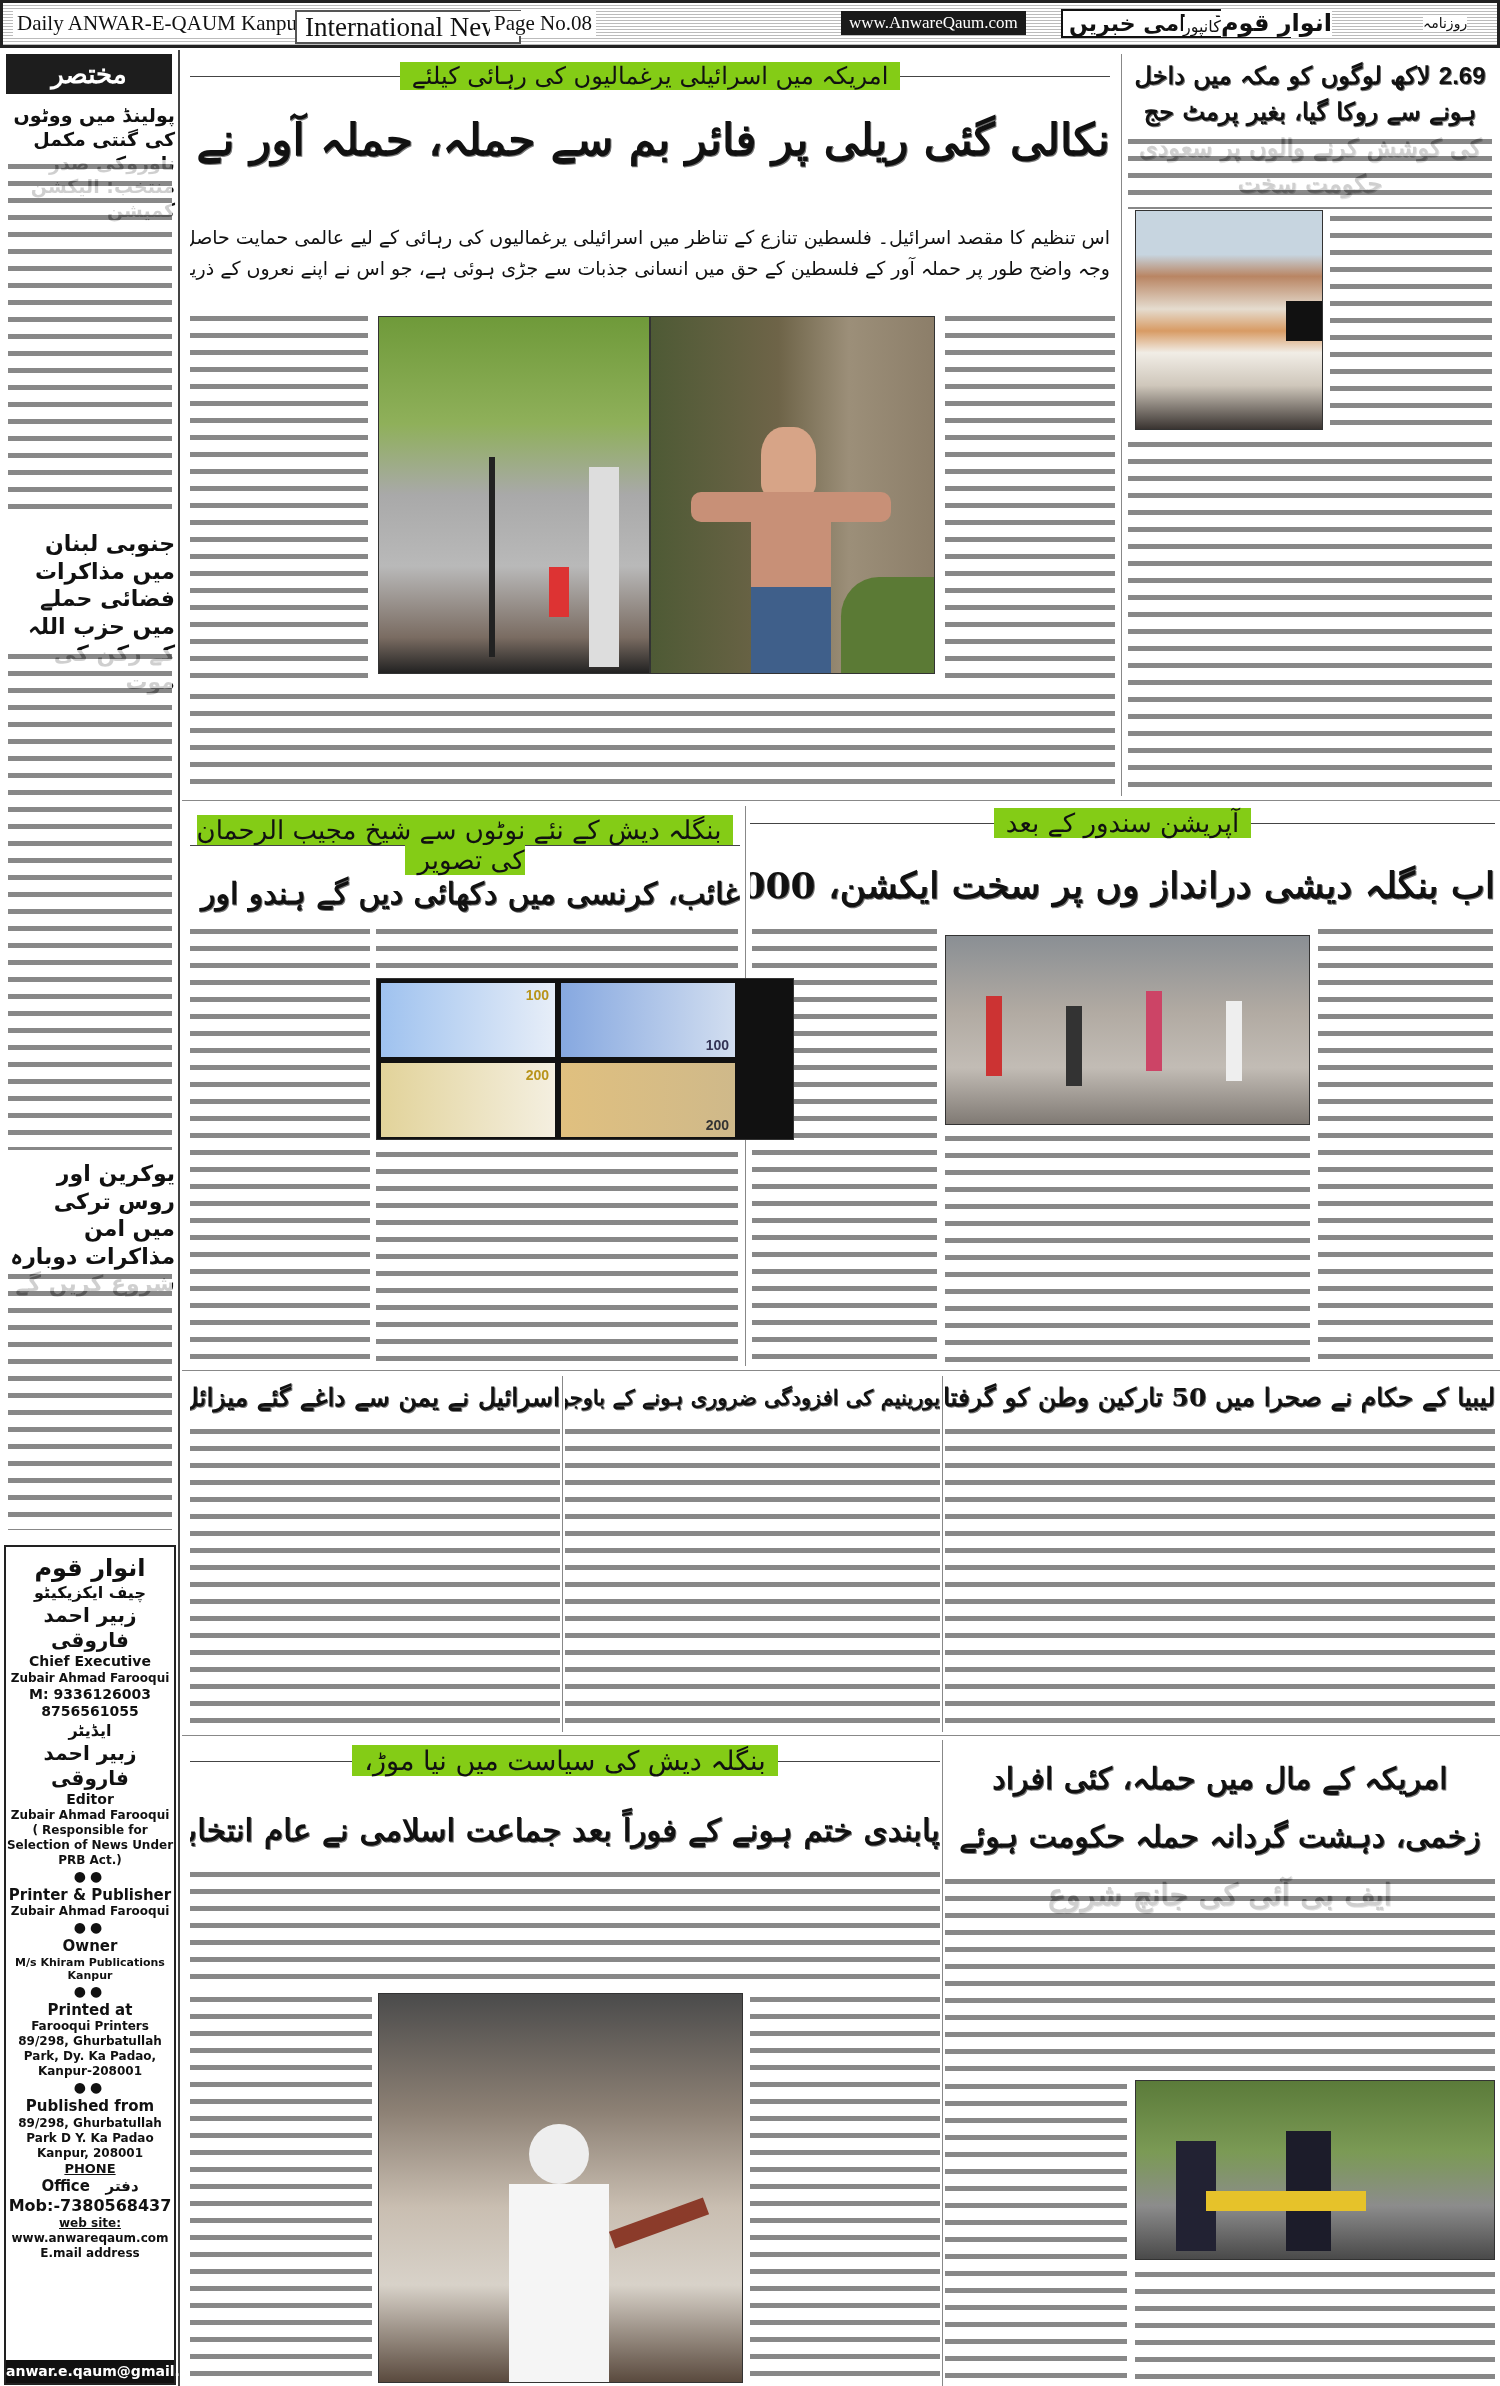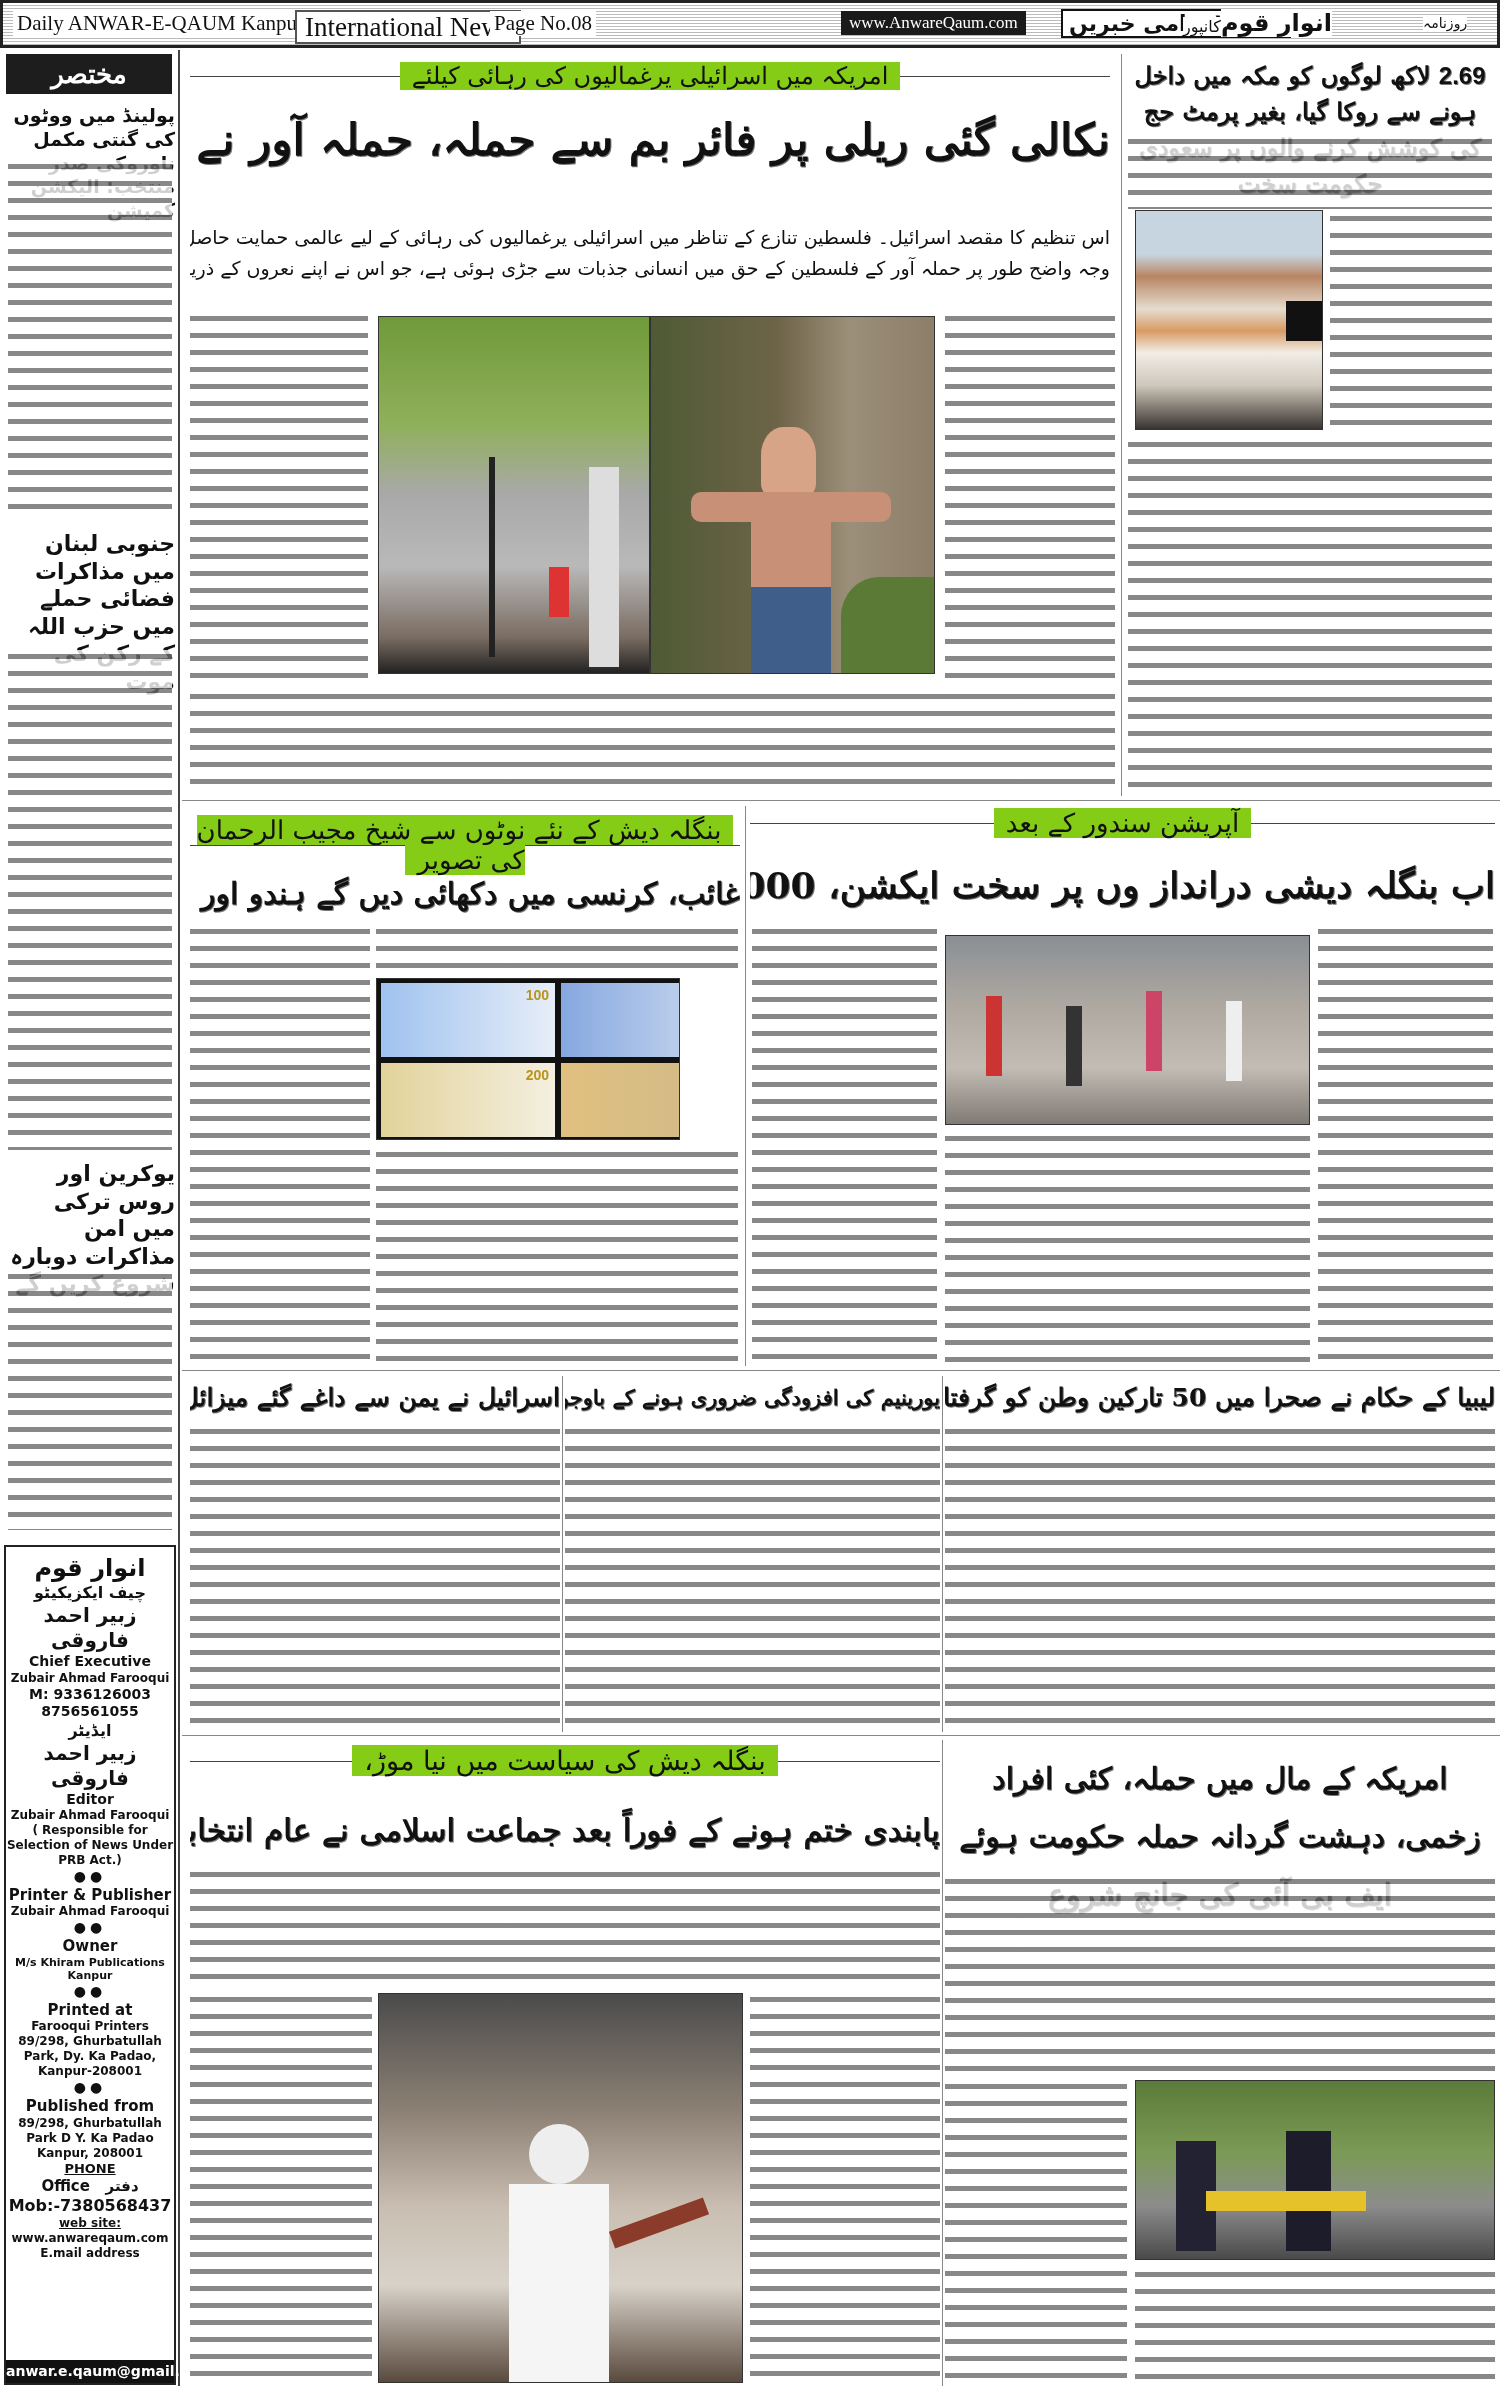--- a/index.html
+++ b/index.html
@@ -140,21 +140,21 @@
   <div class="abs" style="left:200px;top:55px;width:16px;height:80px;background:#c46"></div>
   <div class="abs" style="left:280px;top:65px;width:16px;height:80px;background:#eee"></div>
 </div>
 <div class="txt" style="left:945px;top:1132px;width:365px;height:232px"></div>
 <div class="txt" style="left:752px;top:925px;width:185px;height:440px"></div>
 <div class="vline" style="left:745px;top:806px;height:560px"></div>
 
 <div class="kicker" style="left:190px;top:815px;width:550px;font-size:26px;direction:rtl"><span>بنگلہ دیش کے نئے نوٹوں سے شیخ مجیب الرحمان کی تصویر</span></div>
 <div class="head ur" style="left:190px;top:868px;width:550px;font-size:30px;line-height:52px">غائب، کرنسی میں دکھائی دیں گے ہندو اور بودھ مندر</div>
 <div class="txt" style="left:190px;top:925px;width:180px;height:440px"></div>
-<div class="ph" style="left:376px;top:978px;width:304px;height:162px;background:#111">
+<div class="ph" style="left:376px;top:978px;width:418px;height:162px;background:#111">
   <div class="abs" style="left:4px;top:4px;width:174px;height:74px;background:linear-gradient(90deg,#9fc2ef,#e7eef8)">
       <span class="abs" style="right:6px;top:4px;font:bold 14px 'Liberation Sans',sans-serif;color:#b8941a">100</span>
     </div>
   <div class="abs" style="left:184px;top:4px;width:174px;height:74px;background:linear-gradient(90deg,#86a8e0,#d2def0)">
       <span class="abs" style="right:6px;bottom:4px;font:bold 14px 'Liberation Sans',sans-serif;color:#335">100</span>
     </div>
   <div class="abs" style="left:4px;top:84px;width:174px;height:74px;background:linear-gradient(90deg,#e2d39a,#f4efe0)">
       <span class="abs" style="right:6px;top:4px;font:bold 14px 'Liberation Sans',sans-serif;color:#b8941a">200</span>
     </div>
   <div class="abs" style="left:184px;top:84px;width:174px;height:74px;background:linear-gradient(90deg,#e0c07f,#cfb98a)">

